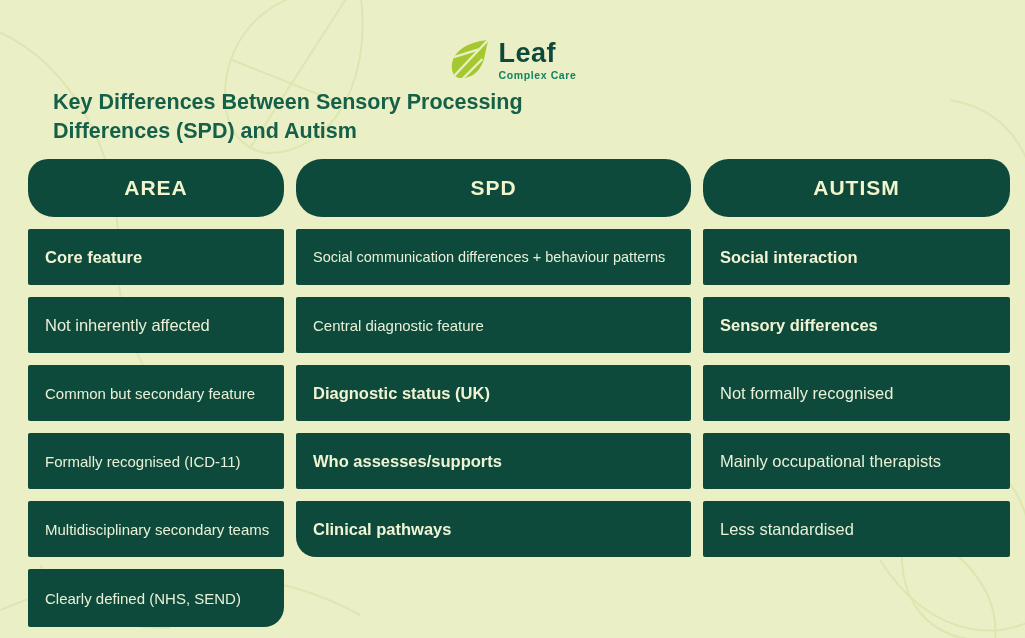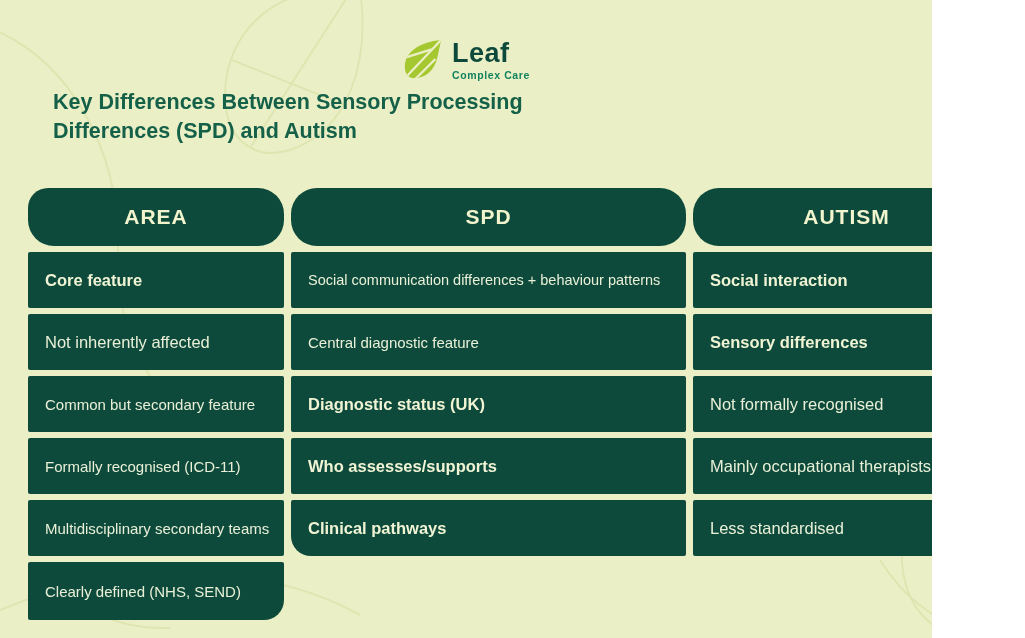--- a/index.html
+++ b/index.html
@@ -1,18 +1,18 @@
 <!DOCTYPE html>
 <html><head>
 <meta charset="utf-8">
 <style>
   html,body{margin:0;padding:0;background:#ffffff;}
   .page{
     position:relative;
-    width:932px;height:638px;
+    width:1025px;height:638px;
     background:#eaefc5;
     overflow:hidden;
     font-family:"Liberation Sans", sans-serif;
   }
   .bg-pattern{position:absolute;inset:0;pointer-events:none;}
 
   
   .logo{
     position:absolute;top:38px;left:0;right:0;
     display:flex;justify-content:center;align-items:flex-start;gap:8px;
@@ -28,25 +28,25 @@
 
   
   .title{
     position:absolute;top:88px;left:13px;right:0;margin:0;
     text-align:left;color:#156049;
     font-size:21.5px;font-weight:bold;line-height:29px;padding-left:40px;
   }
 
   
   .table{
-    position:absolute;left:28px;top:188px;
+    position:absolute;left:28px;top:159px;
     display:grid;
     grid-template-columns:256px 395px 307px;
     grid-template-rows:58px repeat(5,56px) 58px;
-    column-gap:7px;row-gap:6px;
+    column-gap:7px;row-gap:6px;gap:12px;
   }
   .cell{
     background:#0d4a3b;
     display:flex;align-items:center;
     border-radius:2px;
     box-sizing:border-box;
   }
   .th{
     justify-content:center;
     color:#f2f4cd;font-size:21px;font-weight:bold;letter-spacing:1px;border-radius:26px;

